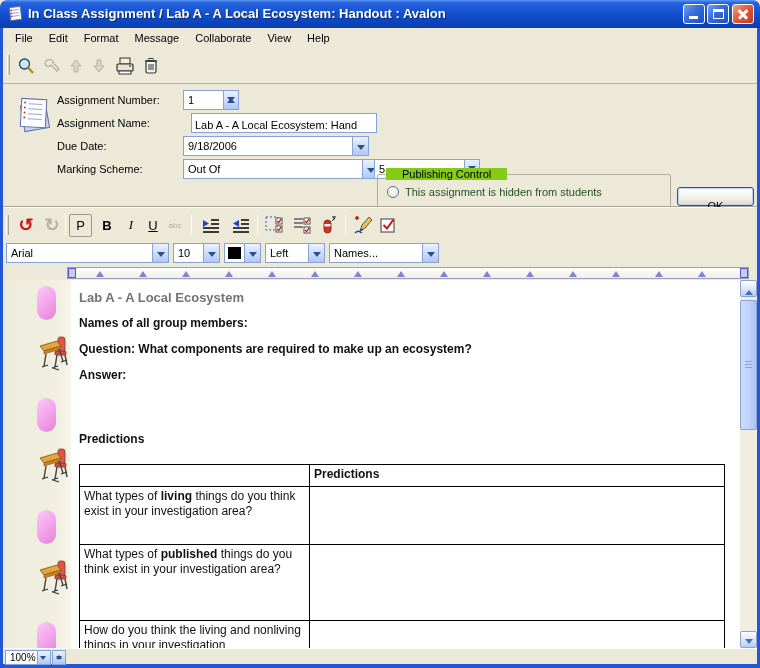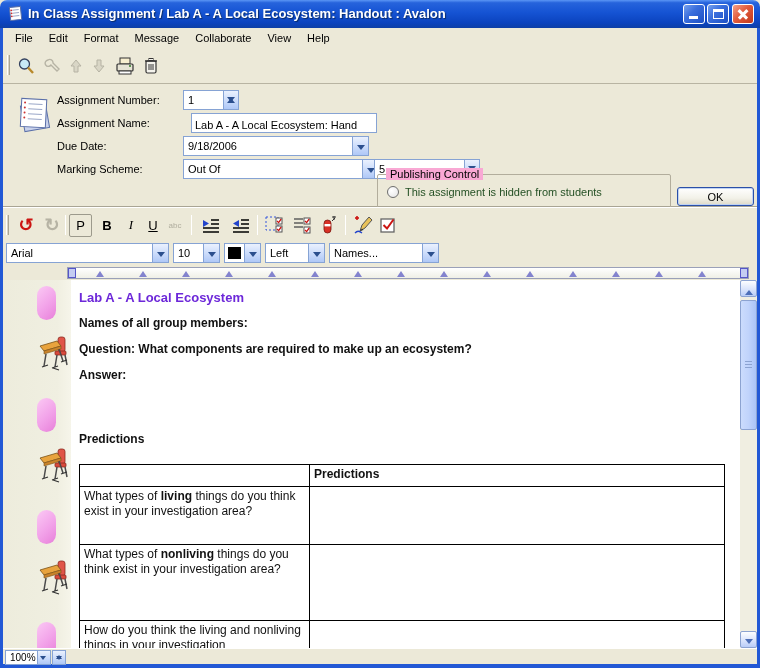--- a/index.html
+++ b/index.html
@@ -48,29 +48,29 @@
     border:4px solid transparent; border-top:5px solid #2B4F8E; }
   .spin-btns { position:absolute; right:0; top:0; bottom:0; width:15px;
     background:linear-gradient(180deg,#EAF1FE 0%,#CDDDFB 50%,#AFC8F7 100%); border-left:1px solid #86A3D4; }
   .tri-up { position:absolute; left:3px; top:3px; width:0; height:0;
     border:4px solid transparent; border-bottom:5px solid #2B4F8E; }
   .tri-dn { position:absolute; left:3px; bottom:3px; width:0; height:0;
     border:4px solid transparent; border-top:5px solid #2B4F8E; }
   .spin-val { position:absolute; left:4px; top:3px; }
   .groupbox { position:absolute; left:374px; top:90px; width:294px; height:62px;
     border:1px solid #B2AD9C; border-radius:2px; }
-  .group-legend { position:absolute; left:8px; top:-7px; background:#f9a8d4; padding:0 4px; font-size:11px; }
+  .group-legend { position:absolute; left:8px; top:-7px; background:#84cc16; padding:0 16px; font-size:11px; }
   .radio-row { position:absolute; left:9px; display:flex; align-items:center; gap:6px; }
   .radio { position:relative; width:12px; height:12px; border:1px solid #6E6E6E; border-radius:50%;
     background:radial-gradient(circle at 35% 35%, #FFFFFF, #E4E4E4); }
   .radio.sel::after { content:""; position:absolute; left:2.5px; top:2.5px; width:5px; height:5px;
     border-radius:50%; background:#2EA12E; }
   .radio-label { font-size:11px; color:#245024; }
   .okbtn { position:absolute; left:674px; top:103px; width:77px; height:19px; text-align:center;
-    font-size:11px; padding-top:3px; color:#000; border:1px solid #2B50A8; border-radius:3px;
+    font-size:11px; padding-top:12px; color:#000; border:1px solid #2B50A8; border-radius:3px;
     background:linear-gradient(180deg,#FFFFFF 0%,#F2F1E8 60%,#DDD9C8 100%);
     box-shadow:inset 0 0 0 1px #BFD3F2; }
   
   .edtoolbar1 { position:absolute; left:3px; top:207px; width:754px; height:34px; background:#ECE9D8;
     border-top:1px solid #fff; }
   .edtoolbar2 { position:absolute; left:3px; top:241px; width:754px; height:25px; background:#ECE9D8; }
   .ed-ic { position:absolute; top:6px; height:22px; display:flex; align-items:center; justify-content:center; }
   .vsep { position:absolute; top:7px; width:1px; height:20px; background:#B8B4A2; border-right:1px solid #fff; }
   .undo-glyph { font-size:18px; font-weight:bold; color:#CC1512; line-height:20px; }
   .redo-glyph { font-size:18px; font-weight:bold; color:#B6B3A4; line-height:20px; }
@@ -88,21 +88,21 @@
   .tabstop { position:absolute; bottom:1px; width:0; height:0; border-left:4px solid transparent;
     border-right:4px solid transparent; border-bottom:6px solid #8383CE; }
   
   .docarea { position:absolute; left:3px; top:280px; width:737px; height:368px; background:#fff; overflow:hidden; }
   .decorstrip { position:absolute; left:0; top:0; width:68px; height:368px;
     background:linear-gradient(90deg,#EDECDC 0%,#F0EFE1 80%,#F6F5EA 100%); }
   .decor-cell { position:absolute; left:0; width:68px; height:112px; }
   .capsule { position:absolute; left:34px; top:4px; width:19px; height:34px; border-radius:10px;
     background:linear-gradient(135deg,#FBC9F4 0%,#F2A2E9 55%,#E77FD9 100%); }
   .desk { position:absolute; left:36px; top:52px; }
-  .doc-heading { position:absolute; left:76px; top:10px; font-size:13px; font-weight:bold; color:#6d28d9;text-align:center; }
+  .doc-heading { position:absolute; left:76px; top:10px; font-size:13px; font-weight:bold; color:#737373;text-align:center; }
   .doc-line { position:absolute; left:76px; font-size:12px; font-weight:bold; color:#111; }
   .doc-table { position:absolute; left:76px; top:184px; width:646px; border-collapse:collapse;
     font-size:12px; color:#111; table-layout:fixed; }
   .doc-table td { border:1px solid #000; vertical-align:top; padding:2px 4px; line-height:15px; }
   .col-q { width:230px; }
   .th-pred { font-weight:bold; }
   
   .vscroll { position:absolute; left:740px; top:280px; width:17px; height:368px; background:#F0EEE1; }
   .sbtn { position:absolute; left:0; width:17px; height:17px;
     background:linear-gradient(180deg,#FDFEFF 0%,#D7E2FB 60%,#B9CDF8 100%);
@@ -494,21 +494,21 @@
       <tbody>
           <tr style="height:22px;">
         <td class="col-q"></td>
         <td class="th-pred">Predictions</td>
       </tr>
       <tr style="height:58px;">
         <td class="col-q"><span>What types of </span><b>living</b><span> things do you think exist in your investigation area?</span></td>
         <td></td>
       </tr>
       <tr style="height:76px;">
-        <td class="col-q"><span>What types of </span><b>nonliving</b><span> things do you think exist in your investigation area?</span></td>
+        <td class="col-q"><span>What types of </span><b>published</b><span> things do you think exist in your investigation area?</span></td>
         <td></td>
       </tr>
       <tr style="height:60px;">
         <td class="col-q"><span>How do you think the living and nonliving things in your investigation</span><b></b><span></span></td>
         <td></td>
       </tr>
     </tbody>
       </table>
   </div>
 

